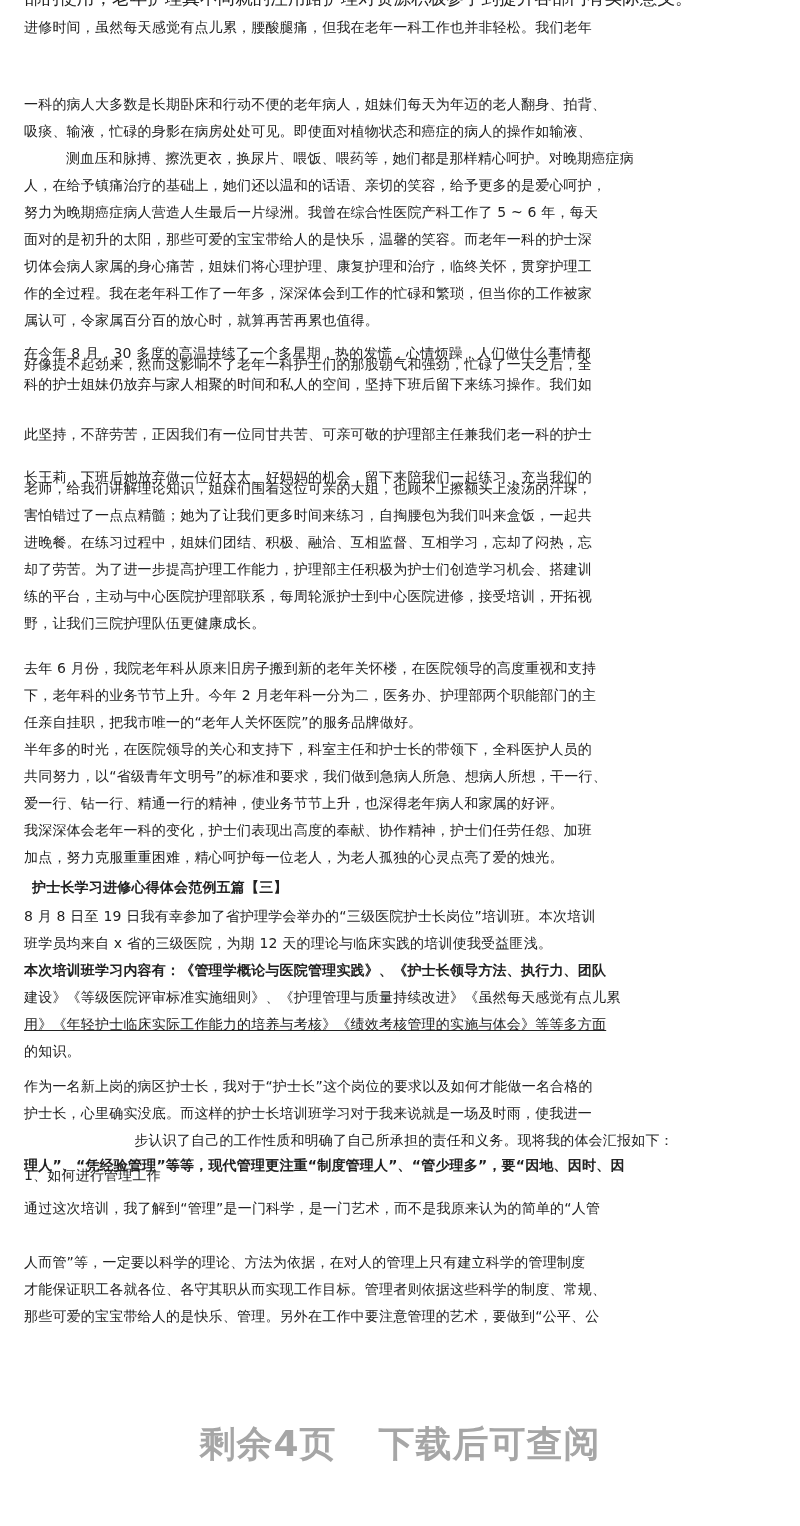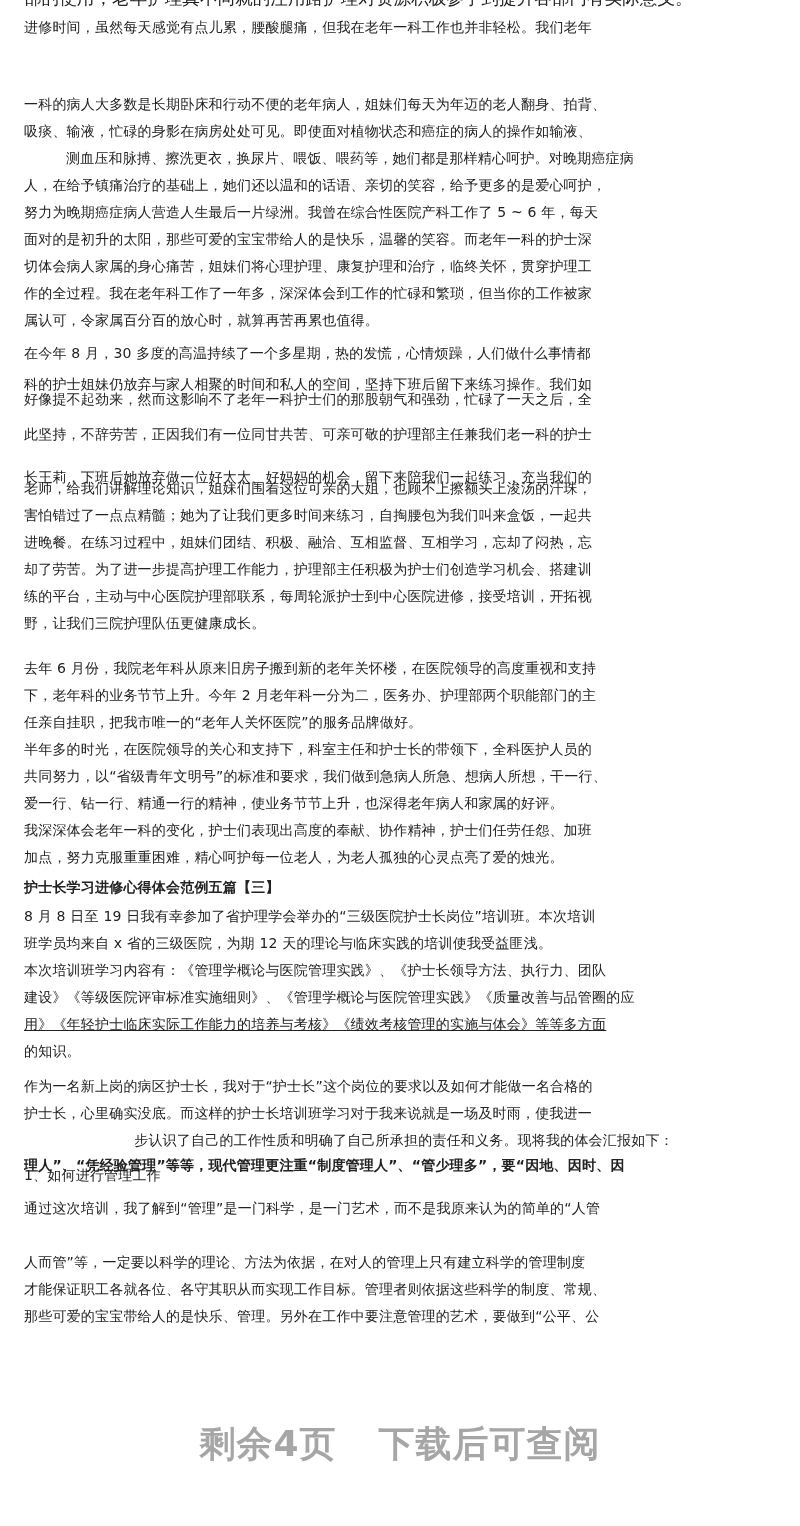--- a/index.html
+++ b/index.html
@@ -26,20 +26,21 @@
       left: 24px;
       width: 760px;
       font-size: 14px;
       line-height: 24px;
       white-space: nowrap;
       overflow: hidden;
       letter-spacing: 0.2px;
     }
     .line.bold {
       font-weight: bold;
+      margin-left: 8px;
     }
     .partial-top {
       position: absolute;
       left: 24px;
       top: -14px;
       width: 760px;
       font-size: 17.6px;
       line-height: 24px;
       white-space: nowrap;
       overflow: hidden;
@@ -90,43 +91,43 @@
       <div class="line" style="top: 92px;">一科的病人大多数是长期卧床和行动不便的老年病人，姐妹们每天为年迈的老人翻身、拍背、</div>
       <div class="line" style="top: 119px;">吸痰、输液，忙碌的身影在病房处处可见。即使面对植物状态和癌症的病人的操作如输液、</div>
       <div class="line" style="top: 146px; margin-left: 42px;">测血压和脉搏、擦洗更衣，换尿片、喂饭、喂药等，她们都是那样精心呵护。对晚期癌症病</div>
       <div class="line" style="top: 173px;">人，在给予镇痛治疗的基础上，她们还以温和的话语、亲切的笑容，给予更多的是爱心呵护，</div>
       <div class="line" style="top: 200px;">努力为晚期癌症病人营造人生最后一片绿洲。我曾在综合性医院产科工作了 5 ~ 6 年，每天</div>
       <div class="line" style="top: 227px;">面对的是初升的太阳，那些可爱的宝宝带给人的是快乐，温馨的笑容。而老年一科的护士深</div>
       <div class="line" style="top: 254px;">切体会病人家属的身心痛苦，姐妹们将心理护理、康复护理和治疗，临终关怀，贯穿护理工</div>
       <div class="line" style="top: 281px;">作的全过程。我在老年科工作了一年多，深深体会到工作的忙碌和繁琐，但当你的工作被家</div>
       <div class="line" style="top: 308px;">属认可，令家属百分百的放心时，就算再苦再累也值得。</div>
       <div class="line" style="top: 341px;">在今年 8 月，30 多度的高温持续了一个多星期，热的发慌，心情烦躁，人们做什么事情都</div>
-      <div class="line" style="top: 387px;">好像提不起劲来，然而这影响不了老年一科护士们的那股朝气和强劲，忙碌了一天之后，全</div>
+      <div class="line" style="top: 352px;">好像提不起劲来，然而这影响不了老年一科护士们的那股朝气和强劲，忙碌了一天之后，全</div>
       <div class="line" style="top: 372px;">科的护士姐妹仍放弃与家人相聚的时间和私人的空间，坚持下班后留下来练习操作。我们如</div>
       <div class="line" style="top: 422px;">此坚持，不辞劳苦，正因我们有一位同甘共苦、可亲可敬的护理部主任兼我们老一科的护士</div>
       <div class="line" style="top: 449px; margin-top: 16px;">长王莉，下班后她放弃做一位好太太、好妈妈的机会，留下来陪我们一起练习，充当我们的</div>
       <div class="line" style="top: 476px;">老师，给我们讲解理论知识，姐妹们围着这位可亲的大姐，也顾不上擦额头上浚汤的汗珠，</div>
       <div class="line" style="top: 503px;">害怕错过了一点点精髓；她为了让我们更多时间来练习，自掏腰包为我们叫来盒饭，一起共</div>
       <div class="line" style="top: 530px;">进晚餐。在练习过程中，姐妹们团结、积极、融洽、互相监督、互相学习，忘却了闷热，忘</div>
       <div class="line" style="top: 557px;">却了劳苦。为了进一步提高护理工作能力，护理部主任积极为护士们创造学习机会、搭建训</div>
       <div class="line" style="top: 584px;">练的平台，主动与中心医院护理部联系，每周轮派护士到中心医院进修，接受培训，开拓视</div>
       <div class="line" style="top: 611px;">野，让我们三院护理队伍更健康成长。</div>
       <div class="line" style="top: 656px;">去年 6 月份，我院老年科从原来旧房子搬到新的老年关怀楼，在医院领导的高度重视和支持</div>
       <div class="line" style="top: 683px;">下，老年科的业务节节上升。今年 2 月老年科一分为二，医务办、护理部两个职能部门的主</div>
       <div class="line" style="top: 710px;">任亲自挂职，把我市唯一的“老年人关怀医院”的服务品牌做好。</div>
       <div class="line" style="top: 737px;">半年多的时光，在医院领导的关心和支持下，科室主任和护士长的带领下，全科医护人员的</div>
       <div class="line" style="top: 764px;">共同努力，以“省级青年文明号”的标准和要求，我们做到急病人所急、想病人所想，干一行、</div>
       <div class="line" style="top: 791px;">爱一行、钻一行、精通一行的精神，使业务节节上升，也深得老年病人和家属的好评。</div>
       <div class="line" style="top: 818px;">我深深体会老年一科的变化，护士们表现出高度的奉献、协作精神，护士们任劳任怨、加班</div>
       <div class="line" style="top: 845px;">加点，努力克服重重困难，精心呵护每一位老人，为老人孤独的心灵点亮了爱的烛光。</div>
       <div class="line bold" style="top: 875px;">护士长学习进修心得体会范例五篇【三】</div>
       <div class="line" style="top: 904px;">8 月 8 日至 19 日我有幸参加了省护理学会举办的“三级医院护士长岗位”培训班。本次培训</div>
       <div class="line" style="top: 931px;">班学员均来自 x 省的三级医院，为期 12 天的理论与临床实践的培训使我受益匪浅。</div>
-      <div class="line" style="top: 958px;">本次培训班学习内容有：《管理学概论与医院管理实践》、《护士长领导方法、执行力、团队</div>
-      <div class="line" style="top: 985px;">建设》《等级医院评审标准实施细则》、《管理学概论与医院管理实践》《质量改善与品管圈的应</div>
+      <div class="line" style="top: 958px; font-weight: bold;">本次培训班学习内容有：《管理学概论与医院管理实践》、《护士长领导方法、执行力、团队</div>
+      <div class="line" style="top: 985px;">建设》《等级医院评审标准实施细则》、《护理管理与质量持续改进》《虽然每天感觉有点儿累</div>
       <div class="line" style="top: 1012px; text-decoration: underline;">用》《年轻护士临床实际工作能力的培养与考核》《绩效考核管理的实施与体会》等等多方面</div>
       <div class="line" style="top: 1039px;">的知识。</div>
       <div class="line" style="top: 1074px;">作为一名新上岗的病区护士长，我对于“护士长”这个岗位的要求以及如何才能做一名合格的</div>
       <div class="line" style="top: 1101px;">护士长，心里确实没底。而这样的护士长培训班学习对于我来说就是一场及时雨，使我进一</div>
       <div class="line" style="top: 1128px; text-align: center;">步认识了自己的工作性质和明确了自己所承担的责任和义务。现将我的体会汇报如下：</div>
       <div class="line" style="top: 1163px;">1、如何进行管理工作</div>
       <div class="line" style="top: 1196px;">通过这次培训，我了解到“管理”是一门科学，是一门艺术，而不是我原来认为的简单的“人管</div>
       <div class="line" style="top: 1153px; font-weight: bold;">理人”、“凭经验管理”等等，现代管理更注重“制度管理人”、“管少理多”，要“因地、因时、因</div>
       <div class="line" style="top: 1250px;">人而管”等，一定要以科学的理论、方法为依据，在对人的管理上只有建立科学的管理制度</div>
       <div class="line" style="top: 1277px;">才能保证职工各就各位、各守其职从而实现工作目标。管理者则依据这些科学的制度、常规、</div>

